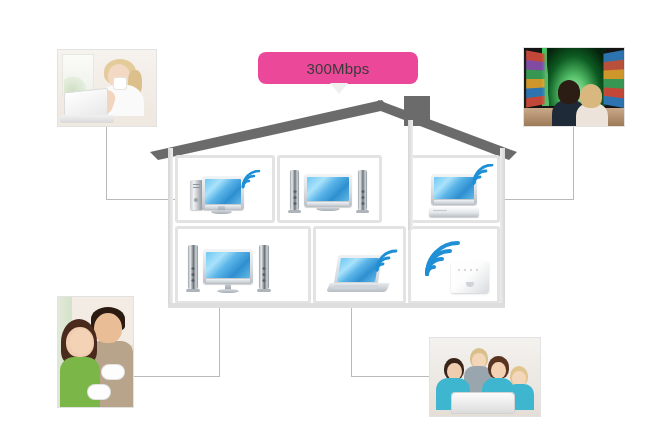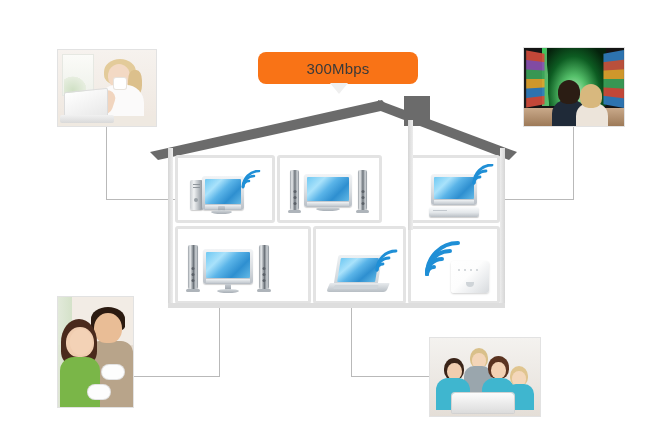--- a/index.html
+++ b/index.html
@@ -22,21 +22,21 @@
     height: 430px;
   }
 
   
   .speed-bubble {
     position: absolute;
     left: 258px;
     top: 52px;
     width: 160px;
     height: 32px;
-    background: #f97316;
+    background: #ec4899;
     border-radius: 8px;
     display: flex;
     align-items: center;
     justify-content: center;
   }
   .speed-bubble .speed-label {
     font-size: 15px;
     color: #3a3a3a;
     letter-spacing: 0.2px;
     line-height: 1;

